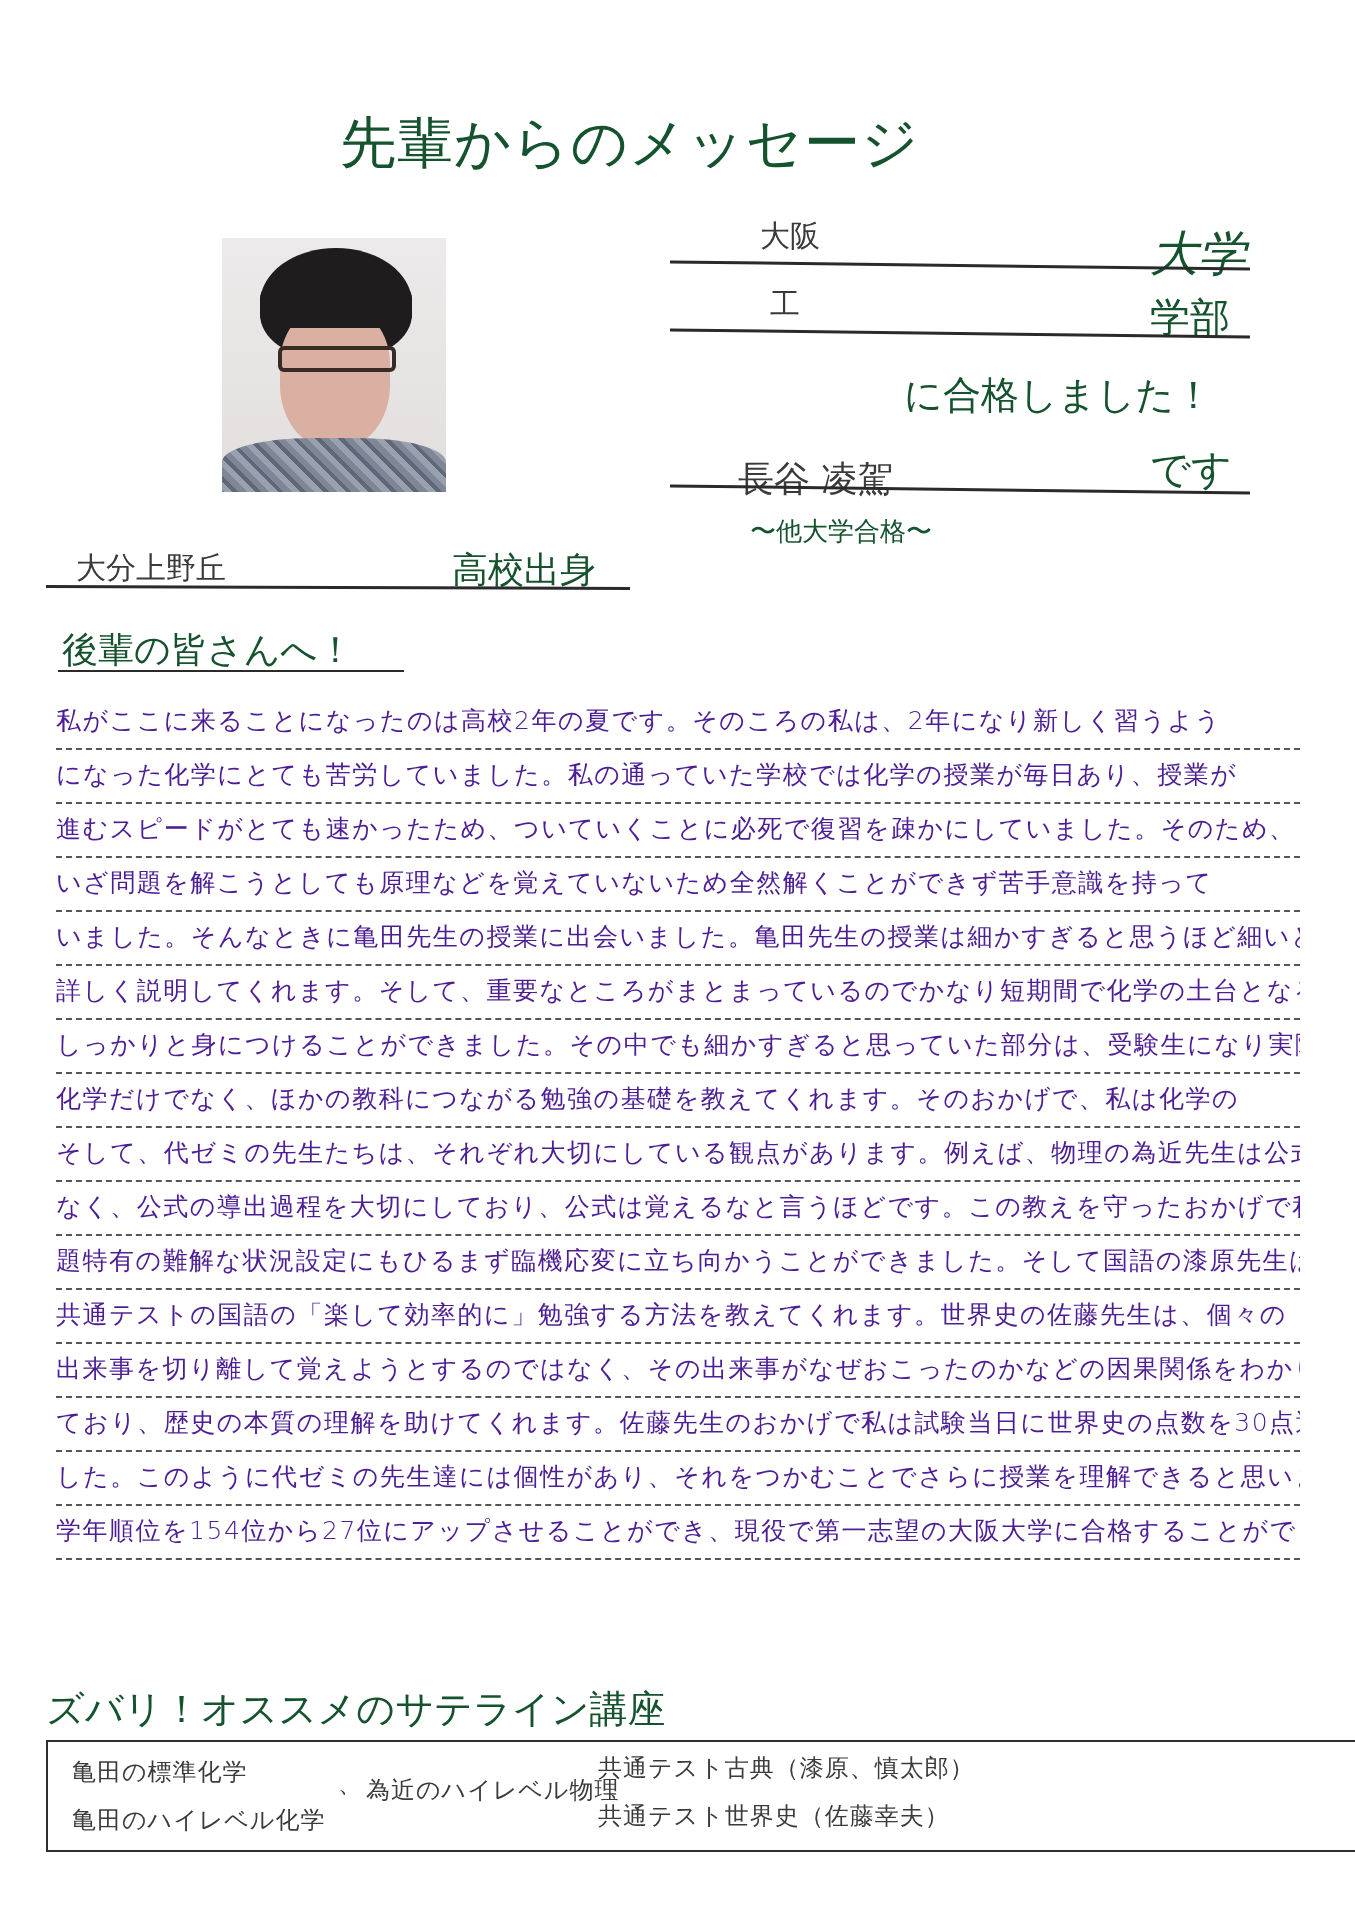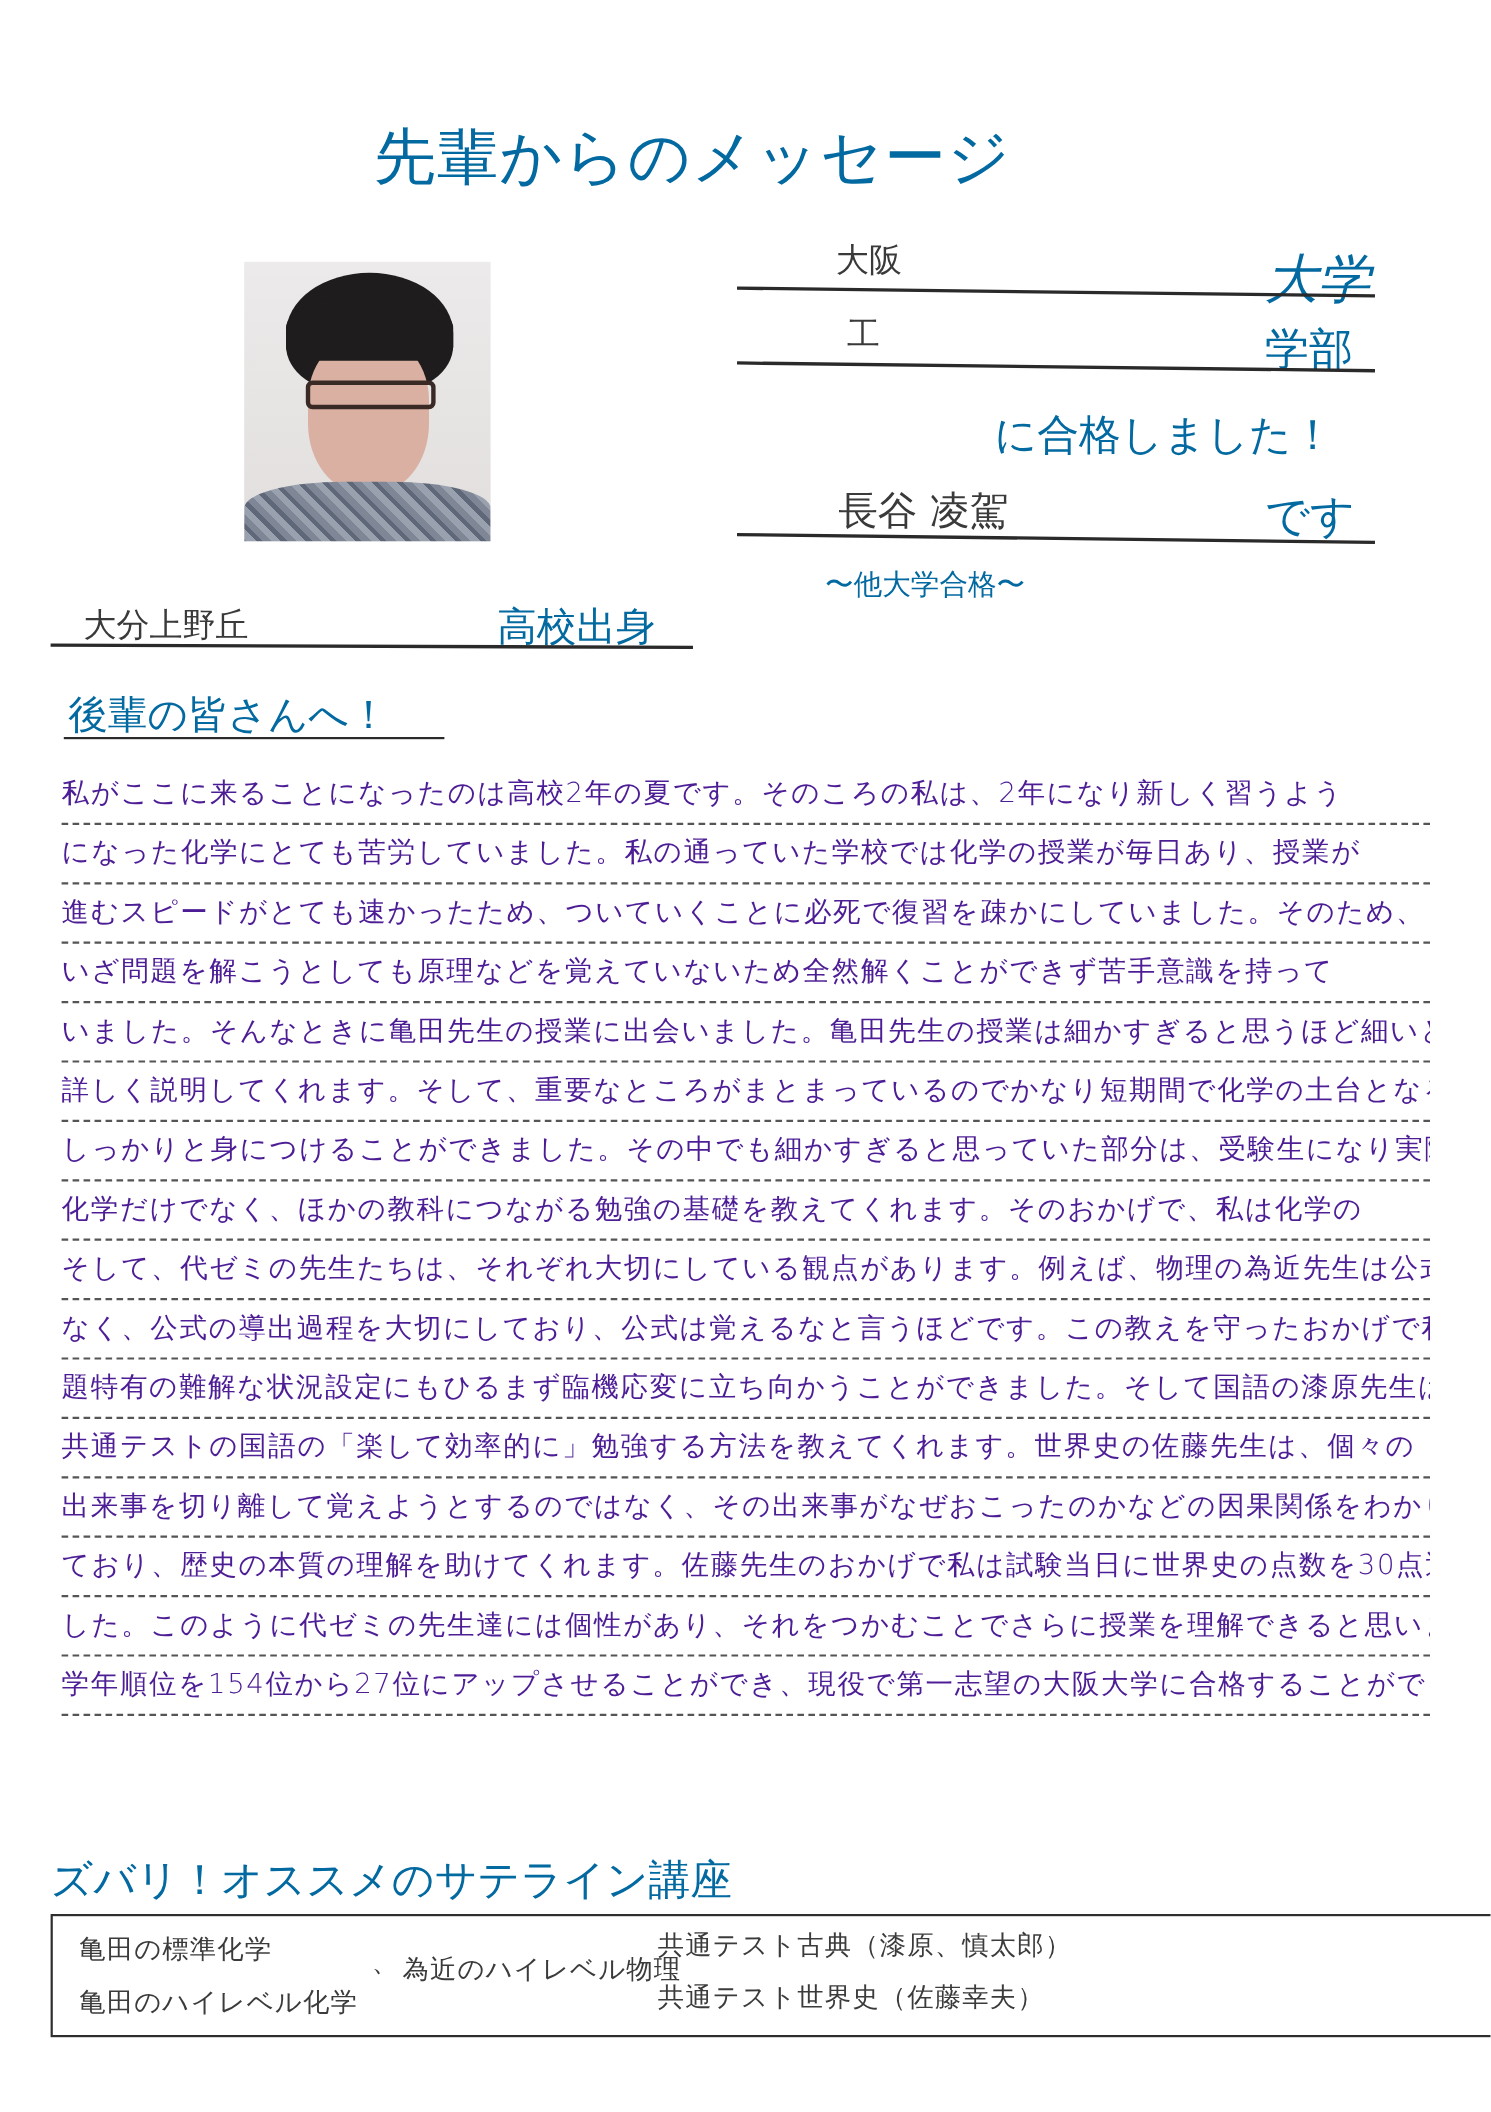--- a/index.html
+++ b/index.html
@@ -7,29 +7,29 @@
          font-family: "DejaVu Sans", "Liberation Sans", sans-serif; color: #2a2a2a; }
   .abs { position: absolute; }
   .title { left: 340px; top: 106px; font-size: 56px; letter-spacing: 1px; color: #333; }
   .photo { left: 222px; top: 238px; width: 224px; height: 254px; background: linear-gradient(#eceaea,#e2dede); overflow: hidden; }
   .photo .hair { position: absolute; left: 38px; top: 10px; width: 152px; height: 110px; background: #1e1c1d; border-radius: 50% 50% 40% 40%; }
   .photo .face { position: absolute; left: 58px; top: 70px; width: 110px; height: 140px; background: #d9b0a2; border-radius: 40% 40% 45% 45%; }
   .photo .glasses { position: absolute; left: 56px; top: 108px; width: 118px; height: 26px; border: 4px solid #3a2a26; border-radius: 6px; box-sizing: border-box; }
   .photo .sweater { position: absolute; left: 0; top: 200px; width: 224px; height: 60px; background: repeating-linear-gradient(45deg,#7f8796 0 6px,#9aa1ae 6px 12px,#5f6879 12px 16px); border-radius: 40% 40% 0 0; }
   .hand { font-family: "DejaVu Sans", sans-serif; color: #3a3a3a; font-weight: 300; }
   .line { height: 3px; background: #2a2a2a; }
-  .printed { color: #0369a1; }
+  .printed { color: #14532d; }
   .uni-val { left: 760px; top: 216px; font-size: 30px; }
   .uni-lbl { left: 1150px; top: 222px; font-size: 48px; font-style: italic; }
   .line1 { left: 670px; top: 264px; width: 580px; transform: rotate(0.7deg); }
   .fac-val { left: 770px; top: 284px; font-size: 30px; }
   .fac-lbl { left: 1150px; top: 290px; font-size: 40px; }
   .line2 { left: 670px; top: 332px; width: 580px; transform: rotate(0.7deg); }
   .passed { left: 904px; top: 370px; font-size: 38px; }
-  .name-val { left: 738px; top: 440px; font-size: 36px; margin-left: 24px; }
+  .name-val { left: 738px; top: 455px; font-size: 36px; }
   .desu { left: 1150px; top: 442px; font-size: 40px; }
   .line3 { left: 670px; top: 488px; width: 580px; transform: rotate(0.7deg); }
   .other { left: 750px; top: 514px; font-size: 26px; }
   .school-val { left: 76px; top: 548px; font-size: 30px; }
   .school-lbl { left: 452px; top: 546px; font-size: 36px; }
   .line4 { left: 46px; top: 586px; width: 584px; transform: rotate(0.2deg); }
   .sec1 { left: 62px; top: 626px; font-size: 36px; }
   .line5 { left: 58px; top: 670px; width: 346px; height: 2px; }
   .msg { left: 56px; top: 696px; width: 1244px; }
   .msg .row { height: 54px; border-bottom: 2px dashed #555; box-sizing: border-box;

